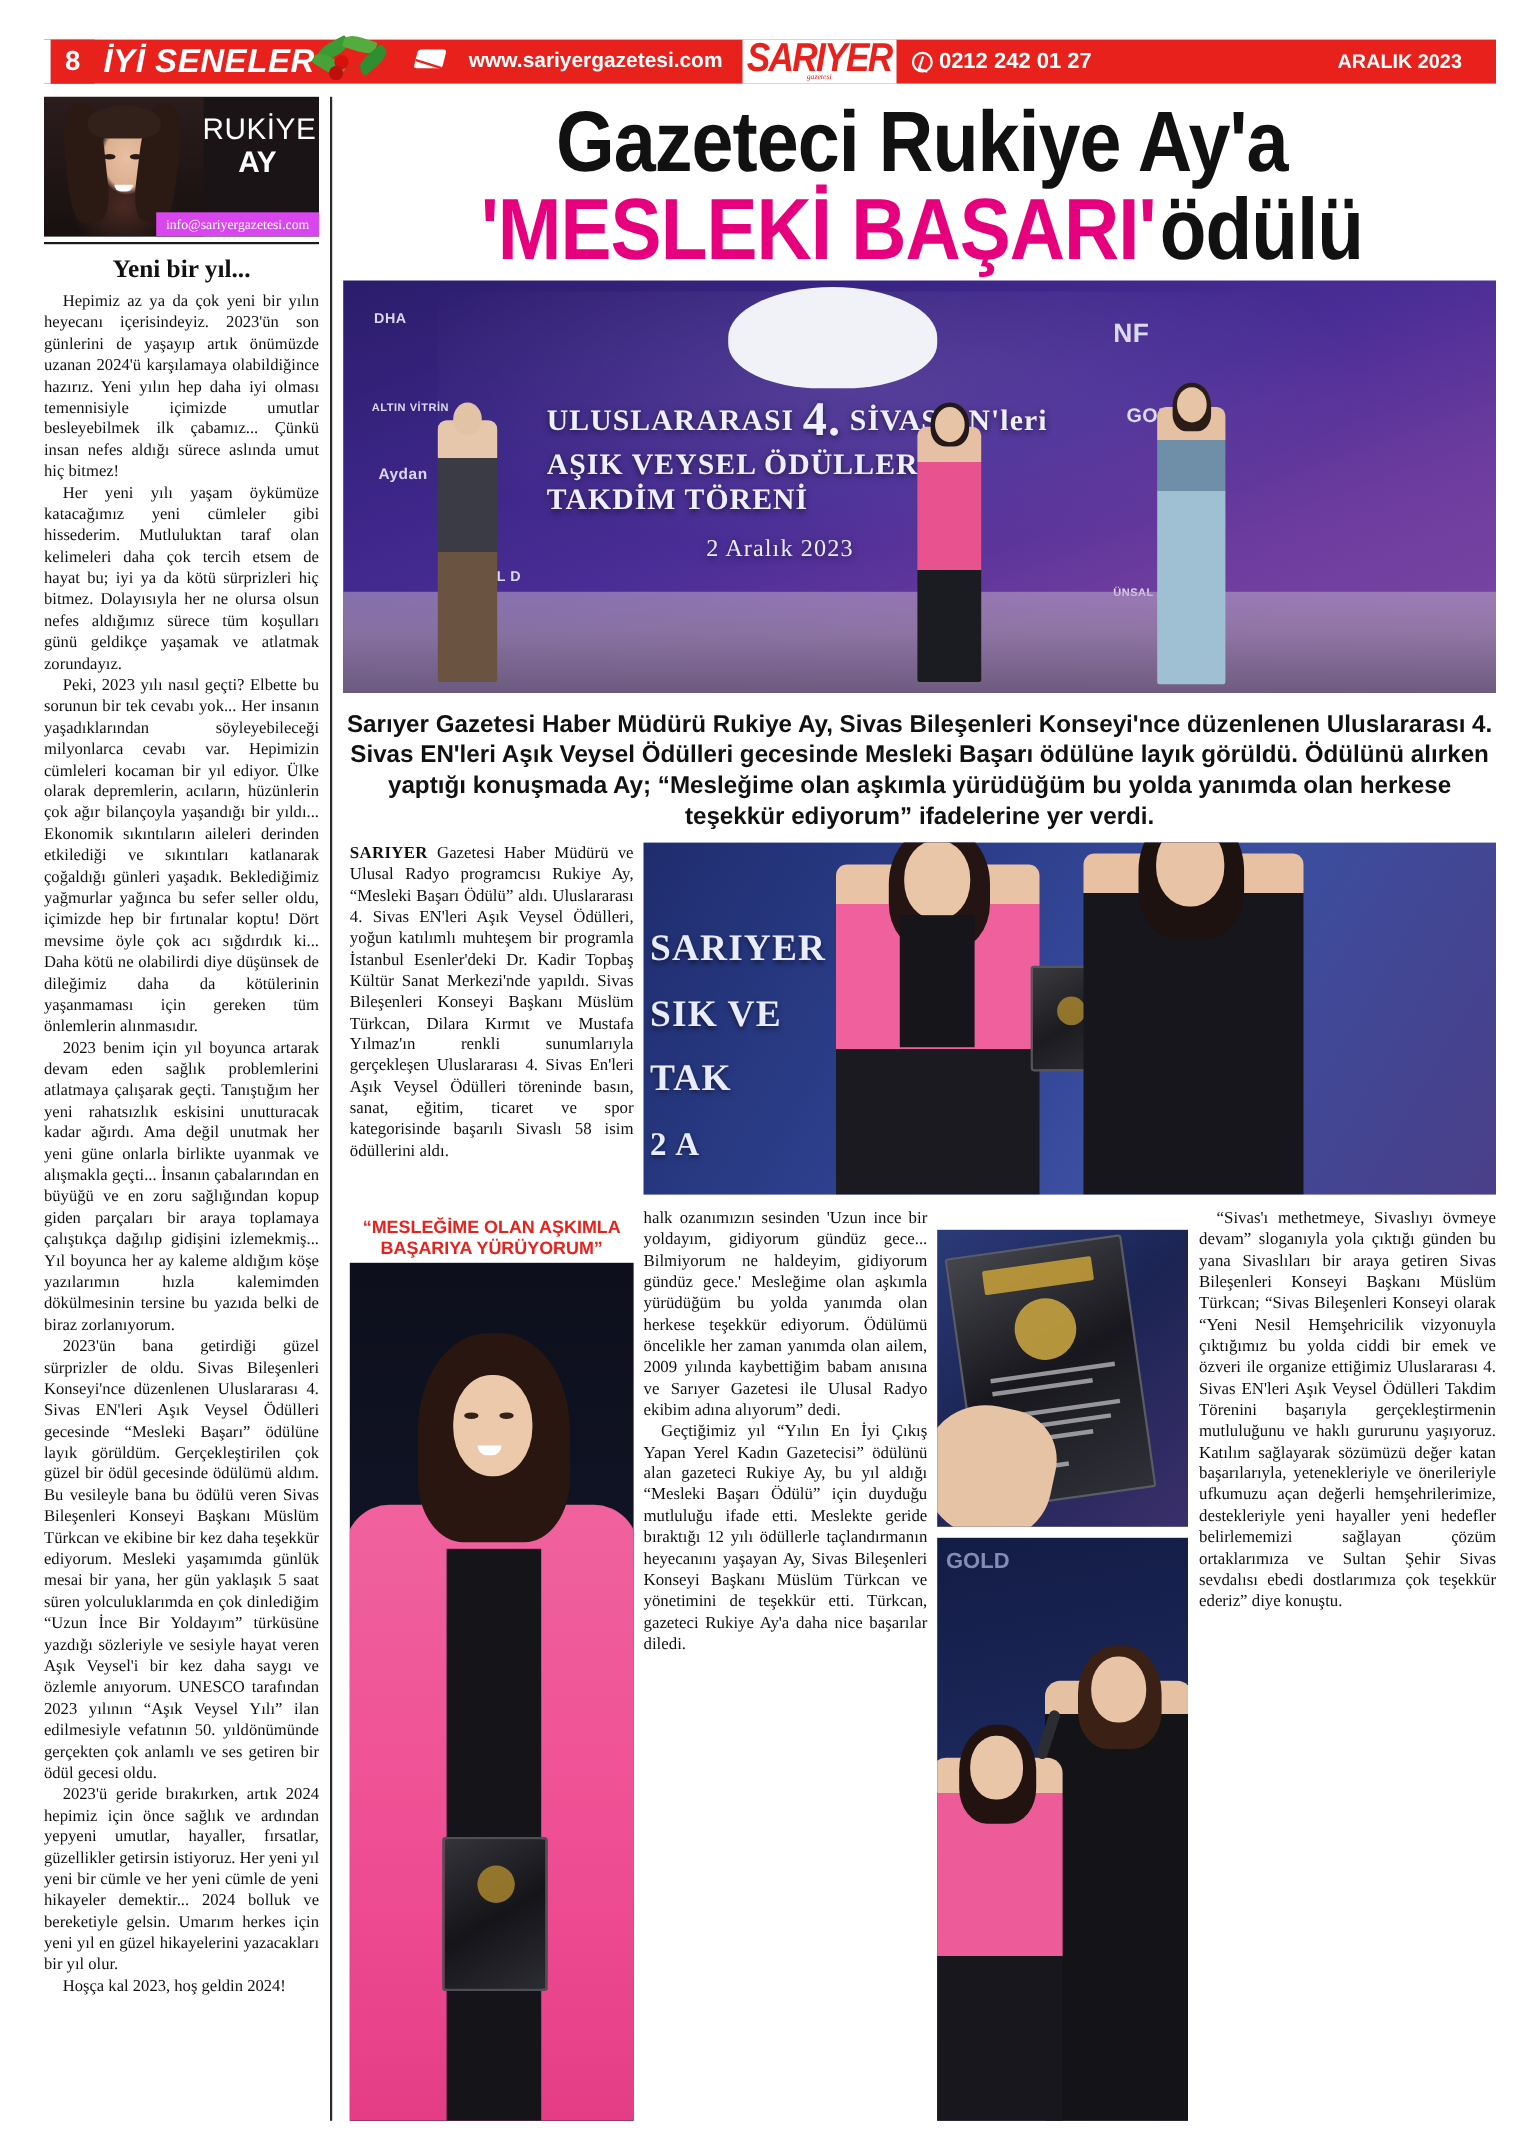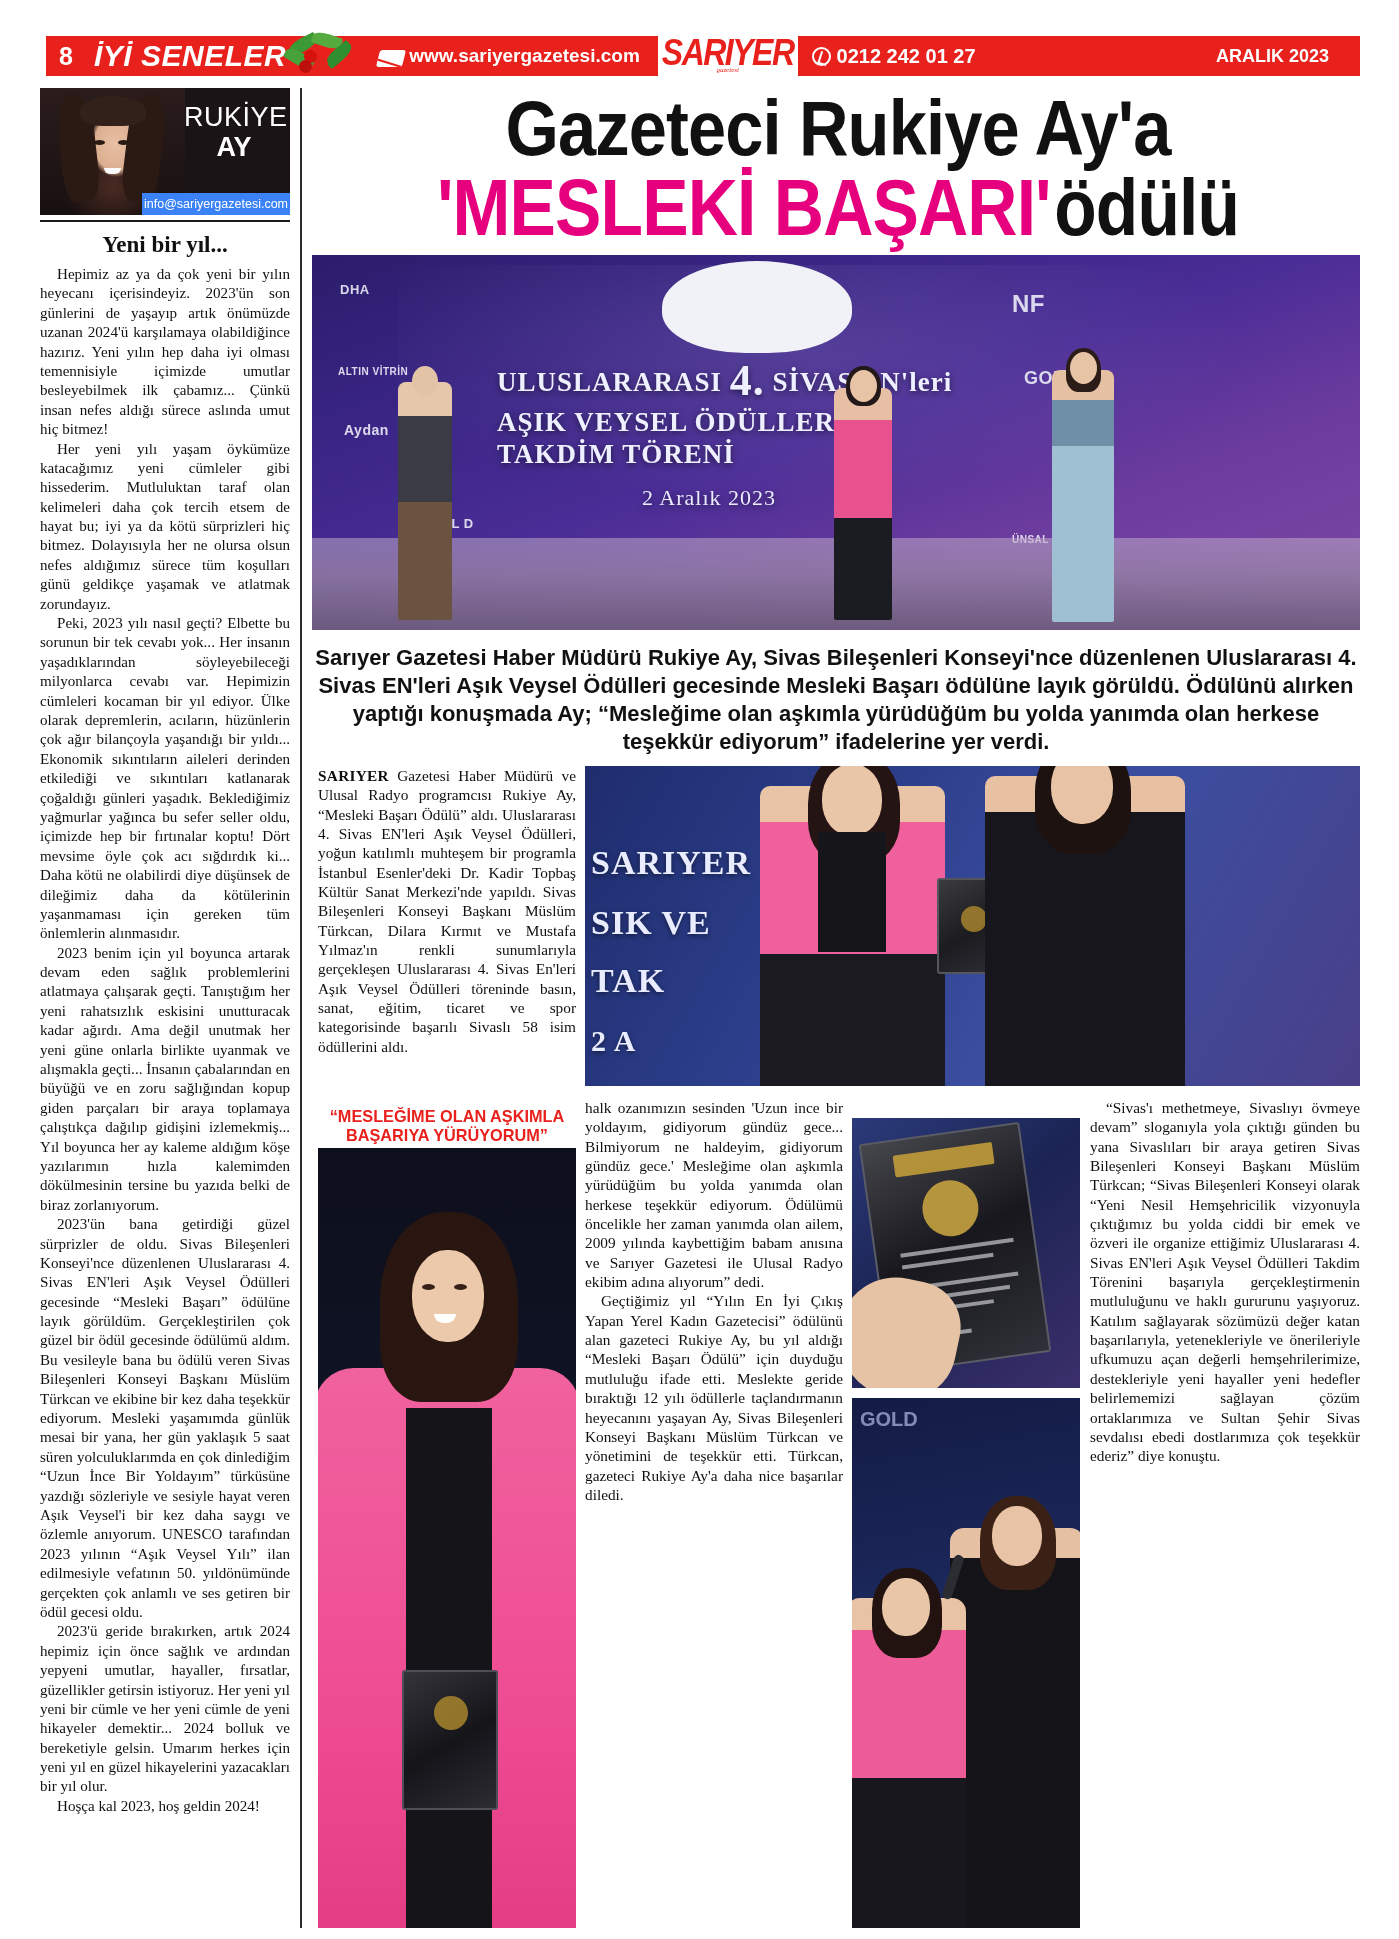--- a/index.html
+++ b/index.html
@@ -36,21 +36,21 @@
   }
   .holly .leaf.l1 { left:6px; top:2px; transform: rotate(-28deg); background:#3c9a35; }
   .holly .leaf.l2 { left:30px; top:-2px; transform: rotate(18deg); background:#55ab3e; }
   .holly .leaf.l3 { left:42px; top:12px; transform: rotate(-40deg); background:#2f8f30; }
   .holly .leaf.l4 { left:2px; top:16px; transform: rotate(32deg); background:#47a23a; }
   .holly .berry { position:absolute; width:13px; height:13px; border-radius:50%; background:#d5120e; }
   .holly .b1 { left:22px; top:14px; }
   .holly .b2 { left:33px; top:21px; background:#e2241d; }
   .holly .b3 { left:17px; top:24px; background:#bf0f0c; }
   .mh-site {
-    display:flex; align-items:flex-end; gap:5px; margin-left:14px;
+    display:flex; align-items:flex-start; gap:22px; margin-left:14px;
   }
   .mail-ico {
     width:26px; height:17px; background:#fff; transform: skewX(-14deg);
     border-radius:3px; position:relative; overflow:hidden;
   }
   .mail-ico:after {
     content:""; position:absolute; left:-2px; top:-3px; width:30px; height:15px;
     border-bottom:2px solid #e8211c; transform: rotate(16deg);
   }
   .mh-url {
@@ -120,22 +120,22 @@
   .ap-mouth { position:absolute; left:64px; top:80px; width:17px; height:6px; background:#fafafa; border-radius:0 0 8px 8px; }
   .author-name {
     position:absolute; right:6px; top:16px; width:100px;
     text-align:center; color:#ffffff;
     font-family:"Liberation Sans", sans-serif; font-weight:300; line-height:1.0;
   }
   .author-name .n1 { font-size:27px; letter-spacing:0.5px; display:block; }
   .author-name .n2 { font-size:27px; font-weight:bold; display:block; margin-top:3px;}
   .author-mail {
     position:absolute; right:0; bottom:0; width:148px; height:22px;
-    background:#3b82f6; color:#fff; display:flex; align-items:center; justify-content:center;
-    font-family:Liberation Sans, sans-serif; font-size:12.5px;
+    background:#d946ef; color:#fff; display:flex; align-items:center; justify-content:center;
+    font-family:Liberation Serif, serif; font-size:12.5px;
   }
   .col-left-rule { width:250px; height:2px; background:#1a1a1a; margin-top:5px; }
   .col-title {
     text-align:center; font-family:"Liberation Serif", serif; font-weight:bold;
     font-size:23px; color:#111; margin-top:10px; margin-bottom:7px;
   }
   .col-body p {
     font-family:"Liberation Serif", serif; font-size:15.1px; line-height:1.285;
     text-align:justify; color:#101010; text-indent:17px; hyphens:auto;
   }

